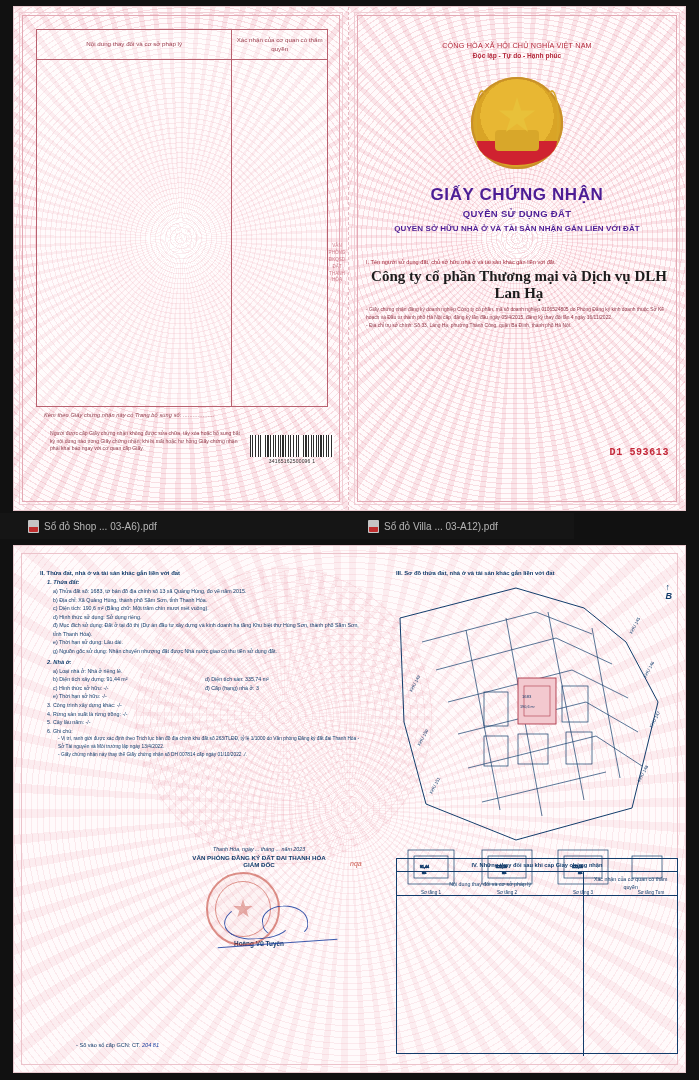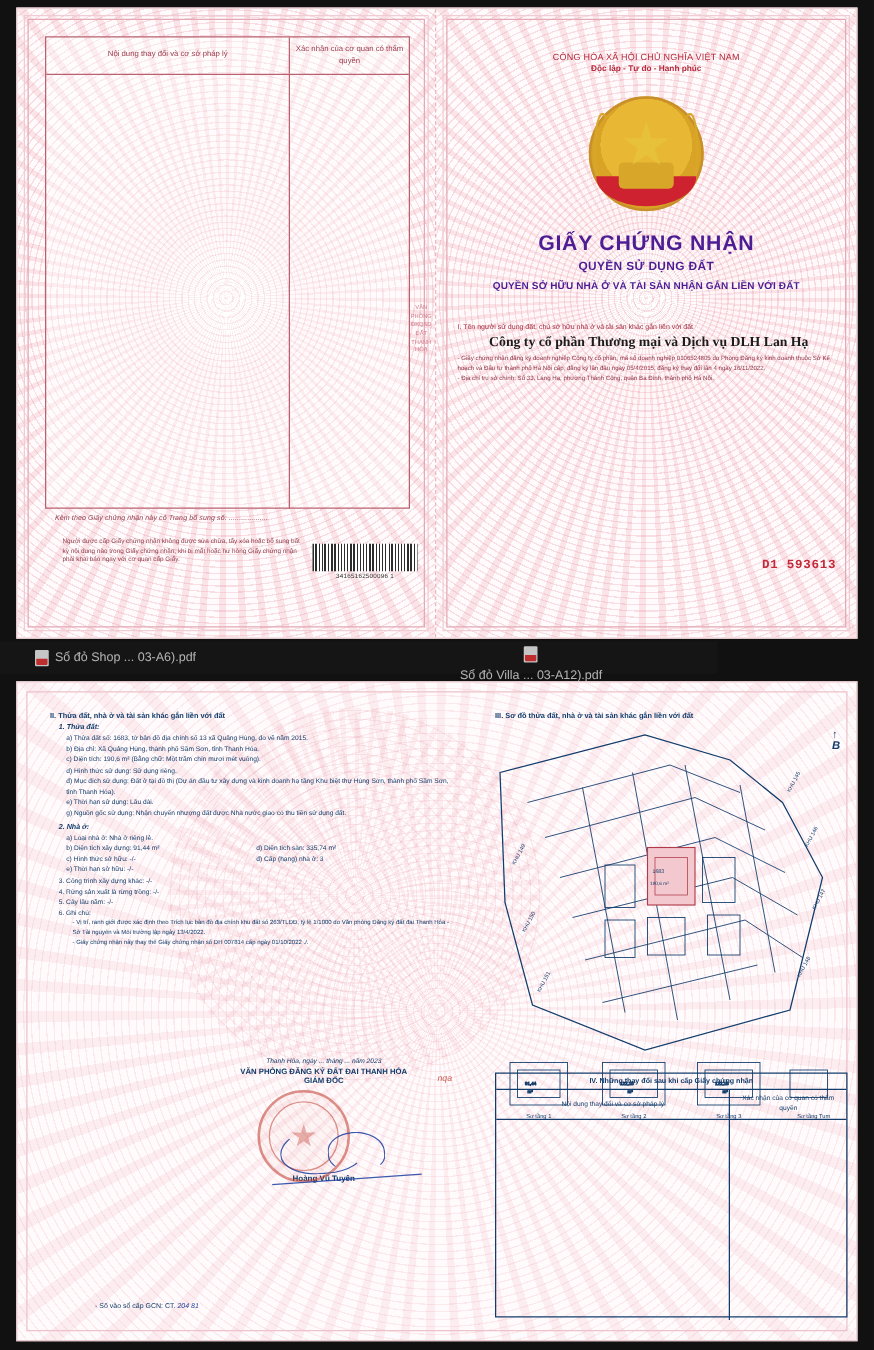--- a/index.html
+++ b/index.html
@@ -162,21 +162,21 @@
   .title-block .t1 { font-size: 17px; font-weight: bold; letter-spacing: .6px; }
   .title-block .t2 { font-size: 9.5px; font-weight: bold; margin-top: 3px; letter-spacing: .3px; }
   .title-block .t3 { font-size: 8px; font-weight: bold; margin-top: 5px; letter-spacing: .1px; }
 
   .sec-i {
     position: absolute; left: 17px; top: 252px; width: 306px;
     color: #a12a3c;
   }
   .sec-i .lbl { font-size: 5.6px; }
   .sec-i .owner {
-    font-size: 11px; font-weight: bold; color: #1c1c1c;
+    font-size: 15px; font-weight: bold; color: #1c1c1c;
     text-align: center; margin: 3px 0 4px;
     font-family: "Liberation Serif", serif;
   }
   .sec-i .li {
     font-size: 4.9px; line-height: 1.55; color: #8e3546;
     margin-bottom: 1px;
   }
   .serial {
     position: absolute; right: 16px; bottom: 52px;
     font-size: 10px; color: #c4293a; font-weight: bold;
@@ -200,21 +200,21 @@
   .ftab .fi {
     width: 11px; height: 13px;
     background: #e4e4e4; border-radius: 1px;
     position: relative; flex: none;
   }
   .ftab .fi::after {
     content: ""; position: absolute; left: 1px; right: 1px; bottom: 1px;
     height: 5px; background: #d33; border-radius: 0 0 1px 1px;
   }
   .ftab-1 { left: 28px; }
-  .ftab-2 { left: 368px; flex-direction: column; }
+  .ftab-2 { left: 368px; }
 
   
   .cert-bot {
     left: 13px; top: 545px;
     width: 673px; height: 528px;
     background: #fffafb;
     border: 1px solid #e9c9cf;
   }
   .bot-inner { position: absolute; inset: 7px; border: 1px solid #ecc3cb; }
 

